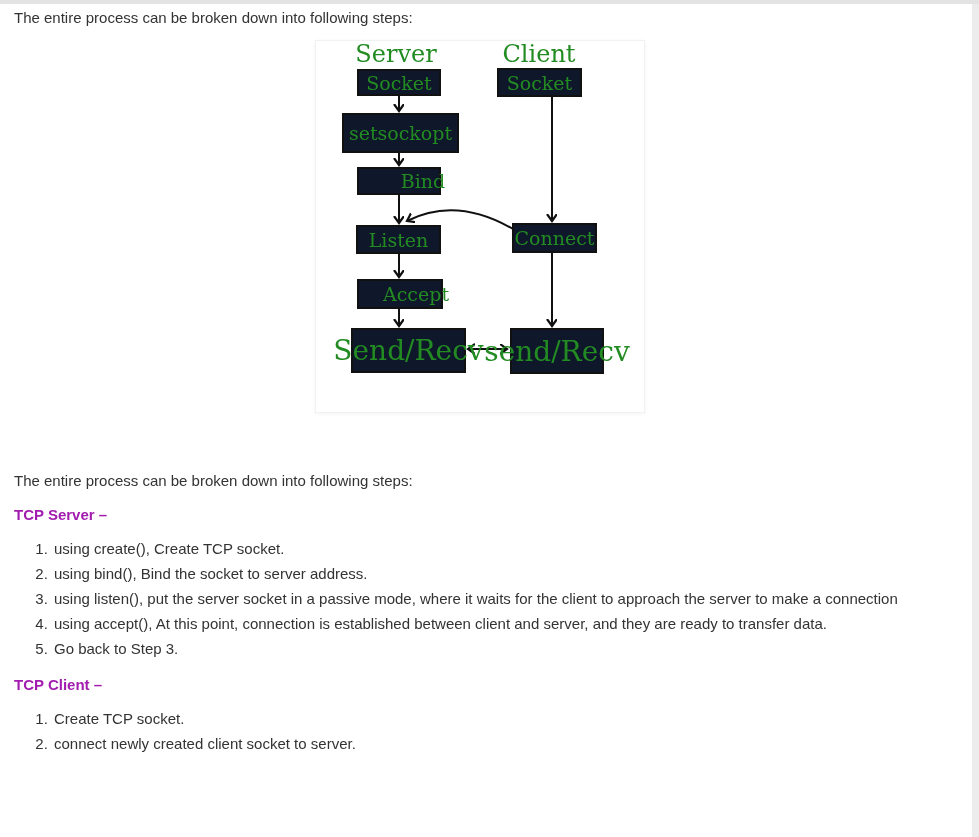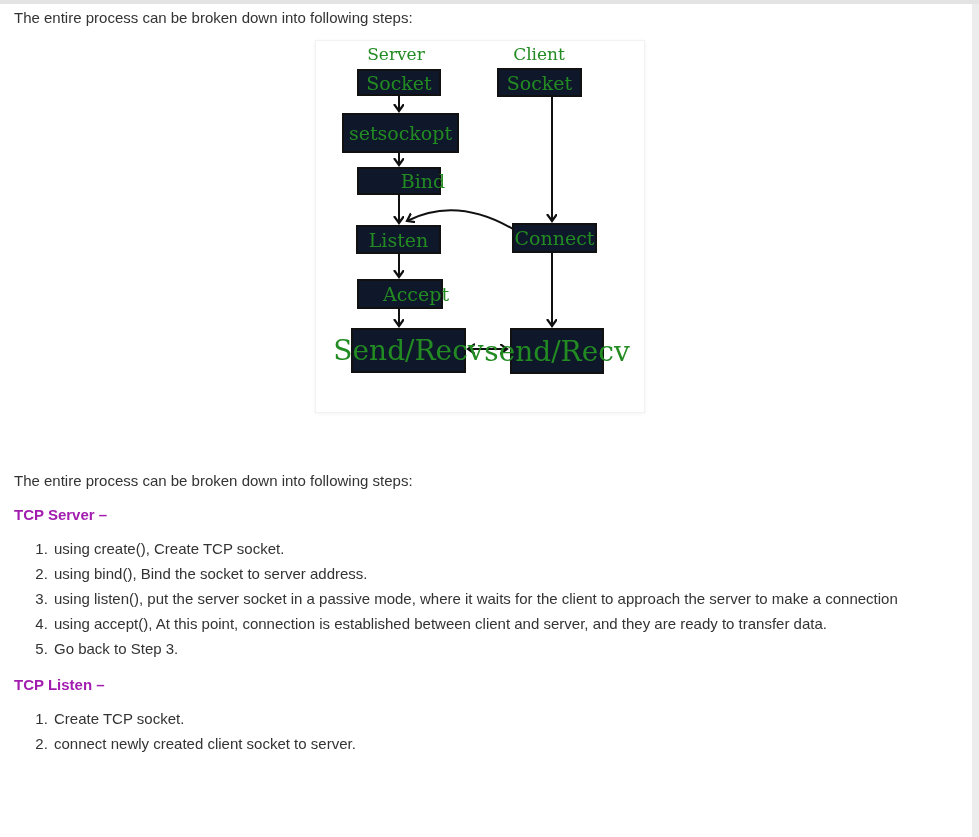--- a/index.html
+++ b/index.html
@@ -26,21 +26,21 @@
   
   .diagram-card {
     position: absolute; left: 315px; top: 40px; width: 330px; height: 373px;
     background: #ffffff;
     border: 1px solid #f2f2f2;
     box-shadow: 0 1px 4px rgba(0,0,0,0.05);
   }
   .arrows { position: absolute; left: 0; top: 0; width: 330px; height: 373px; }
   .col-label {
     position: absolute; width: 100px; text-align: center;
-    font-family: "DejaVu Serif", serif; font-size: 17px; line-height: 25px;
+    font-family: "DejaVu Serif", serif; font-size: 24px; line-height: 25px;
     color: var(--green, #228B22);
   }
   .node {
     position: absolute;
     background: #0f172a;
     border: 2px solid #111;
     color: var(--green, #228B22);
     font-family: "DejaVu Serif", serif;
     font-size: 19px;
     display: flex; align-items: center; justify-content: center;
@@ -115,18 +115,18 @@
 
   <h4>TCP Server –</h4>
   <ol>
     <li>using create(), Create TCP socket.</li>
     <li>using bind(), Bind the socket to server address.</li>
     <li>using listen(), put the server socket in a passive mode, where it waits for the client to approach the server to make a connection</li>
     <li>using accept(), At this point, connection is established between client and server, and they are ready to transfer data.</li>
     <li>Go back to Step 3.</li>
   </ol>
 
-  <h4>TCP Listen –</h4>
+  <h4>TCP Client –</h4>
   <ol>
     <li>Create TCP socket.</li>
     <li>connect newly created client socket to server.</li>
   </ol>
 </div>
 
 </body></html>

